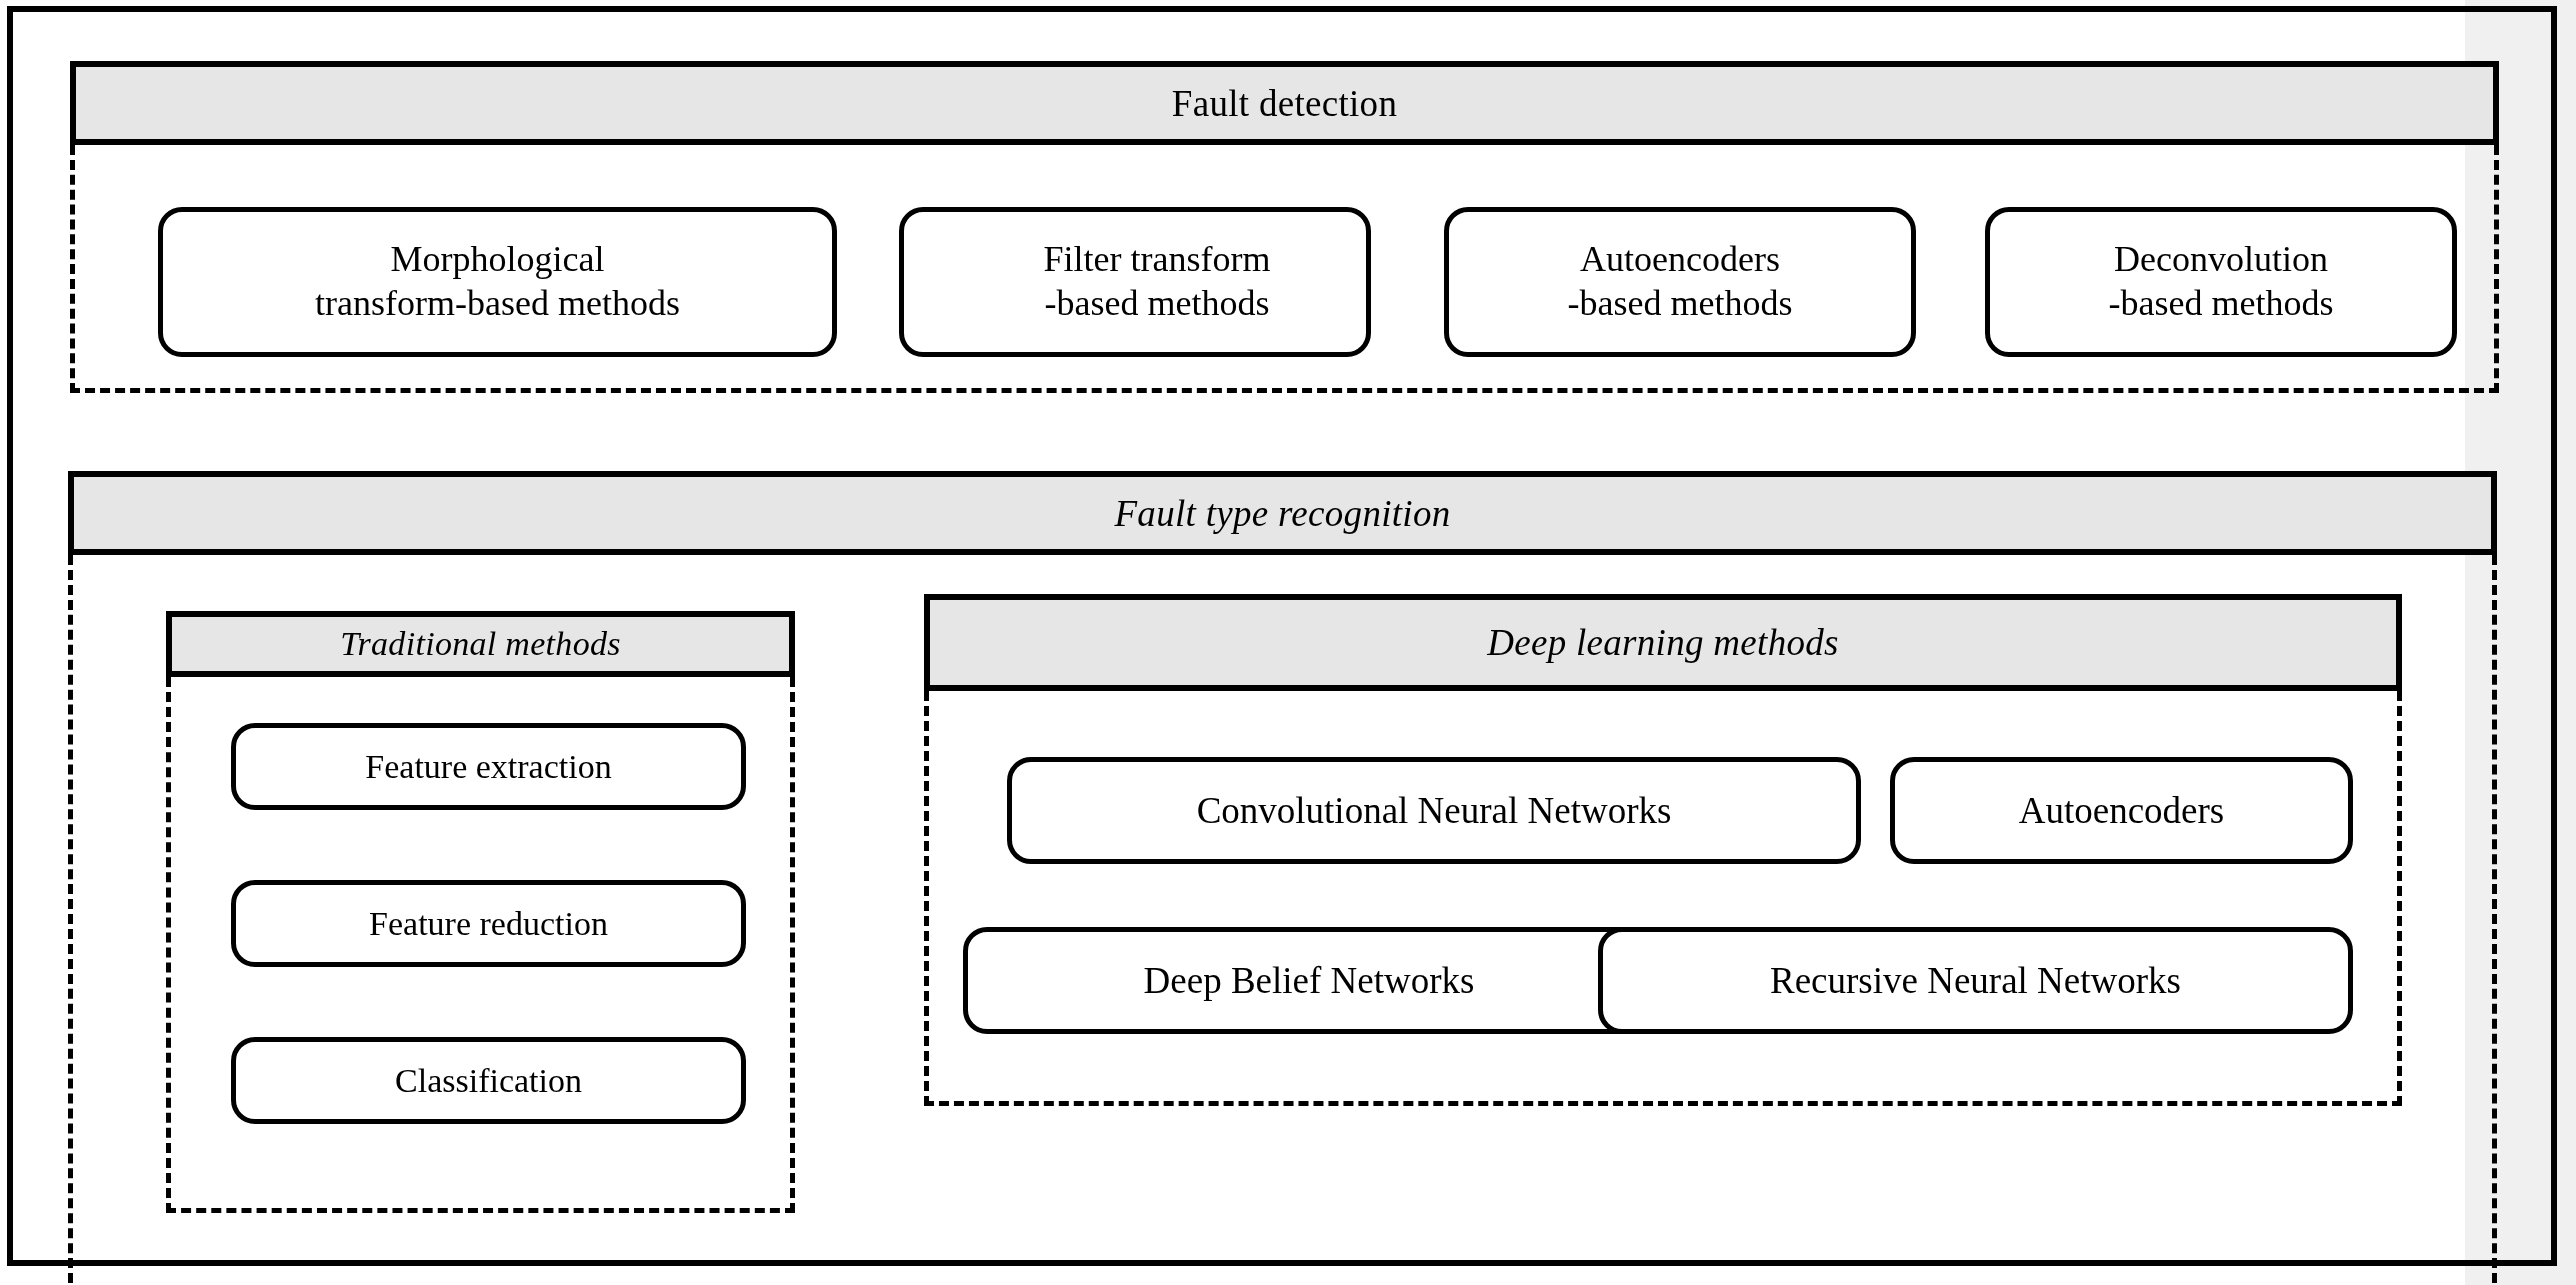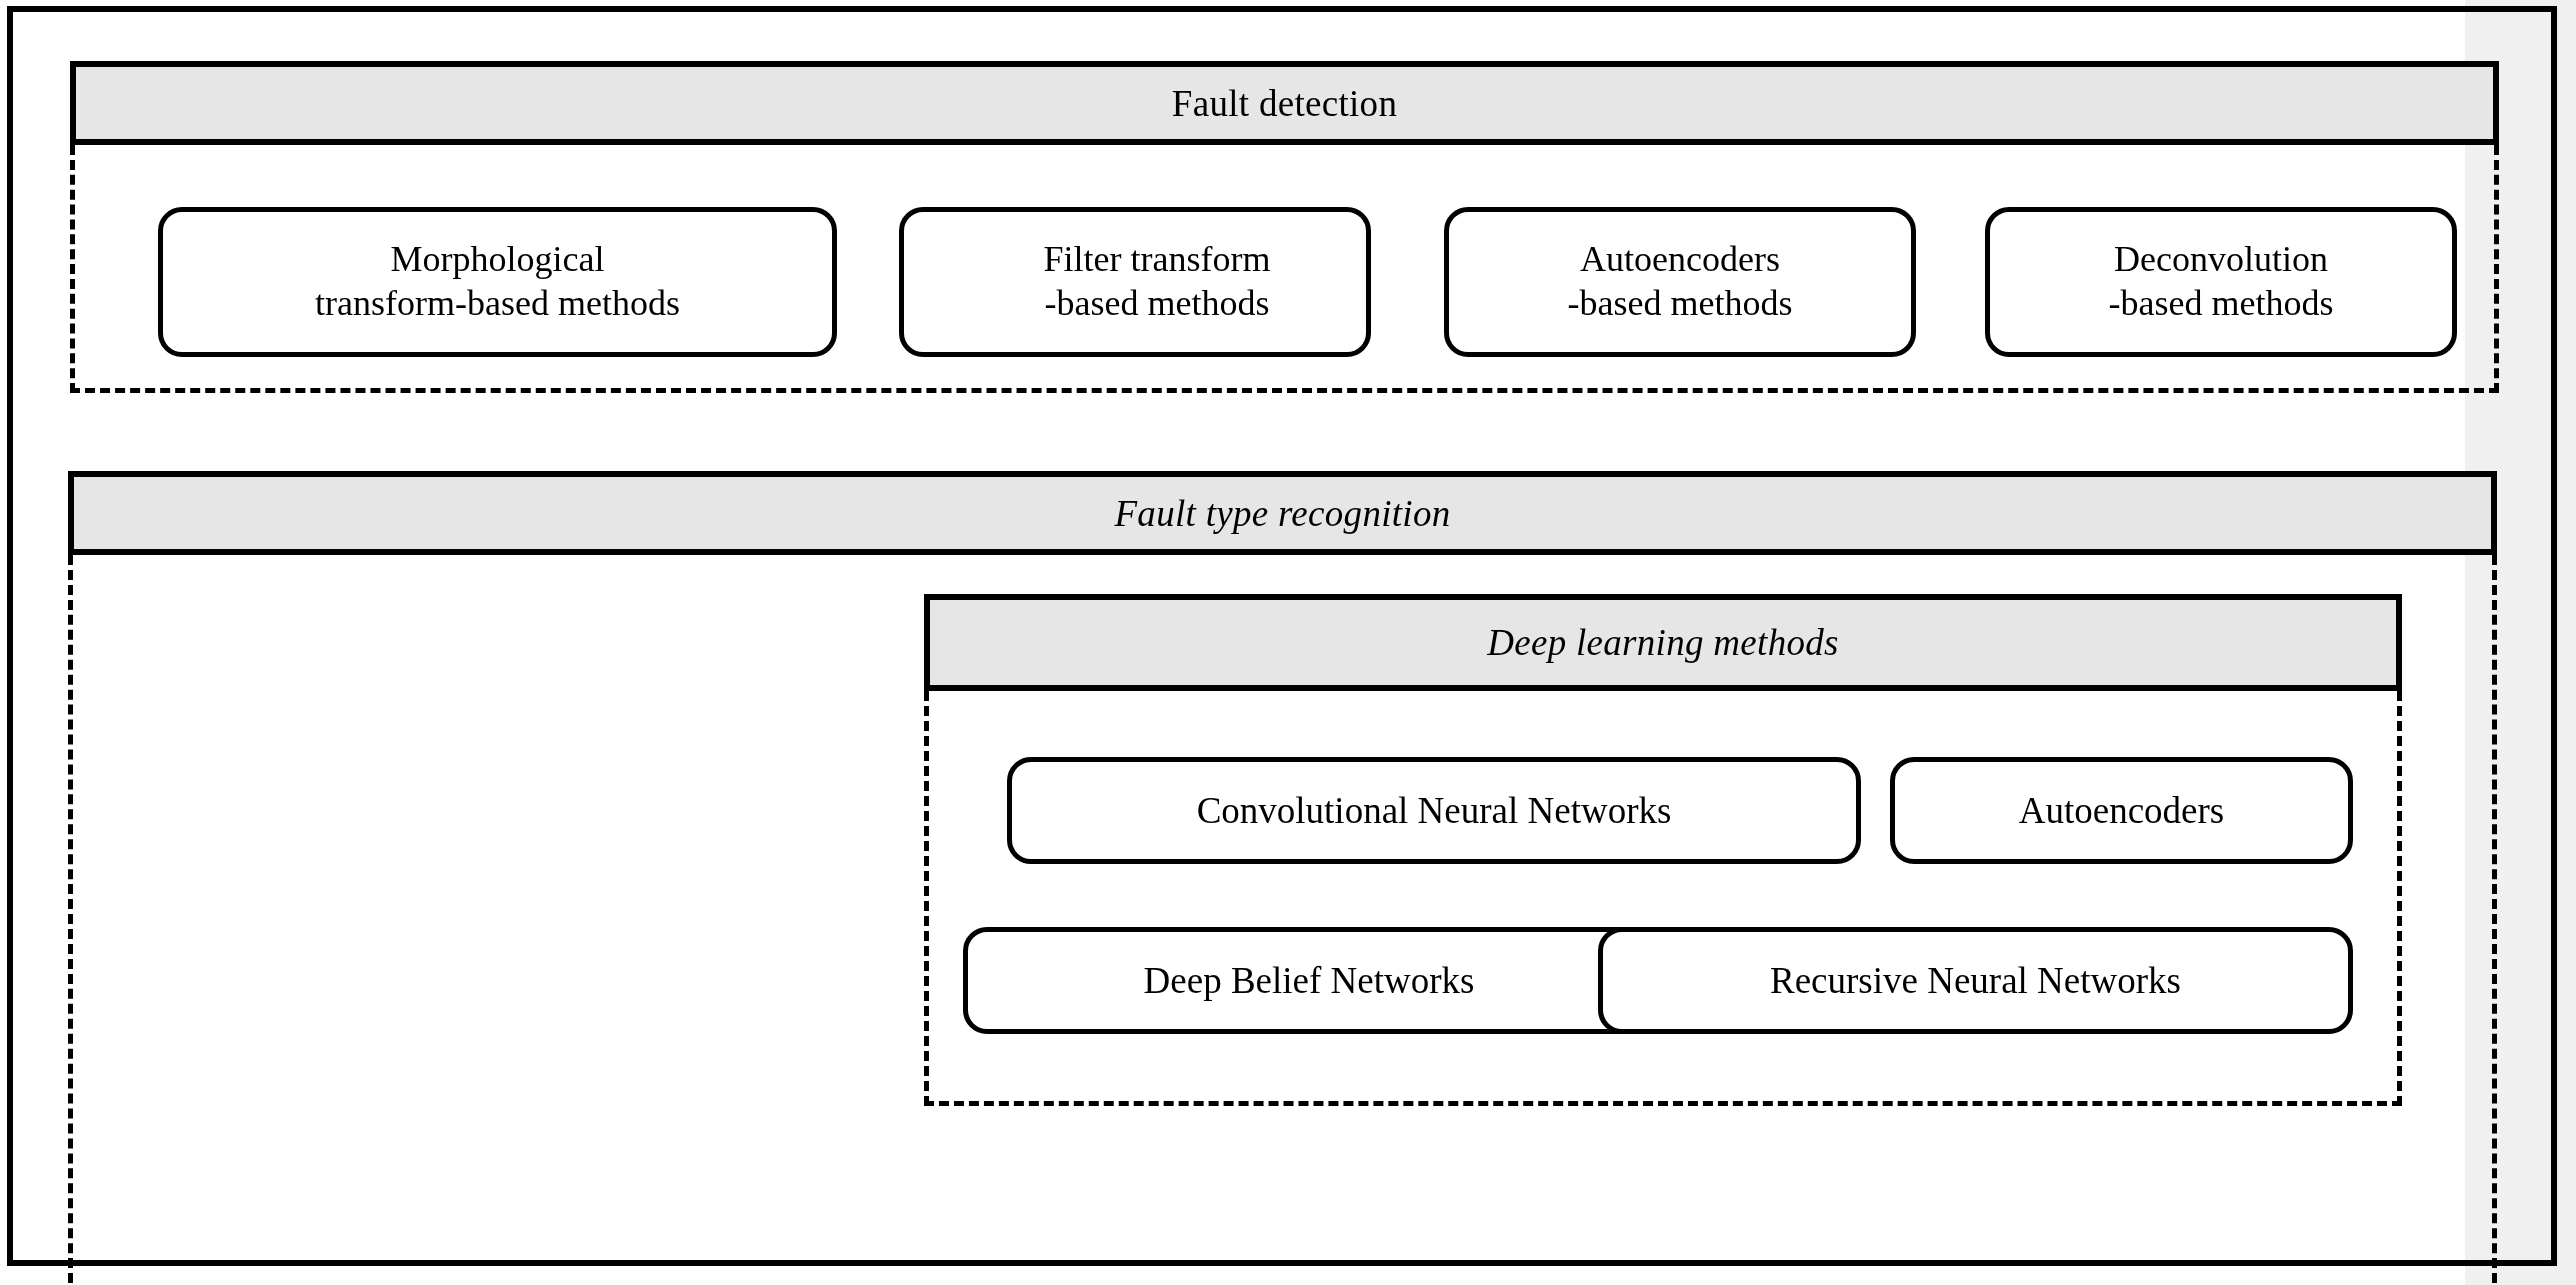--- a/index.html
+++ b/index.html
@@ -183,20 +183,34 @@
       <span class="ln">-based methods</span>
     </div>
 
   </div>
 </div>
 
 <div class="section" id="fault-type">
   <div class="band-header">Fault type recognition</div>
   <div class="dashed-body" id="ftr-body">
 
+    <div id="traditional">
+      <div class="band-header">Traditional methods</div>
+      <div class="dashed-body" id="trad-body">
+        <div class="rbox" id="trad-box-0">
+          <span class="ln">Feature extraction</span>
+        </div>
+        <div class="rbox" id="trad-box-1">
+          <span class="ln">Feature reduction</span>
+        </div>
+        <div class="rbox" id="trad-box-2">
+          <span class="ln">Classification</span>
+        </div>
+      </div>
+    </div>
 
     <div id="deeplearning">
       <div class="band-header">Deep learning methods</div>
       <div class="dashed-body" id="dl-body">
         <div class="rbox" id="dl-box-0">
           <span class="ln">Convolutional Neural Networks</span>
         </div>
         <div class="rbox" id="dl-box-1">
           <span class="ln">Autoencoders</span>
         </div>

